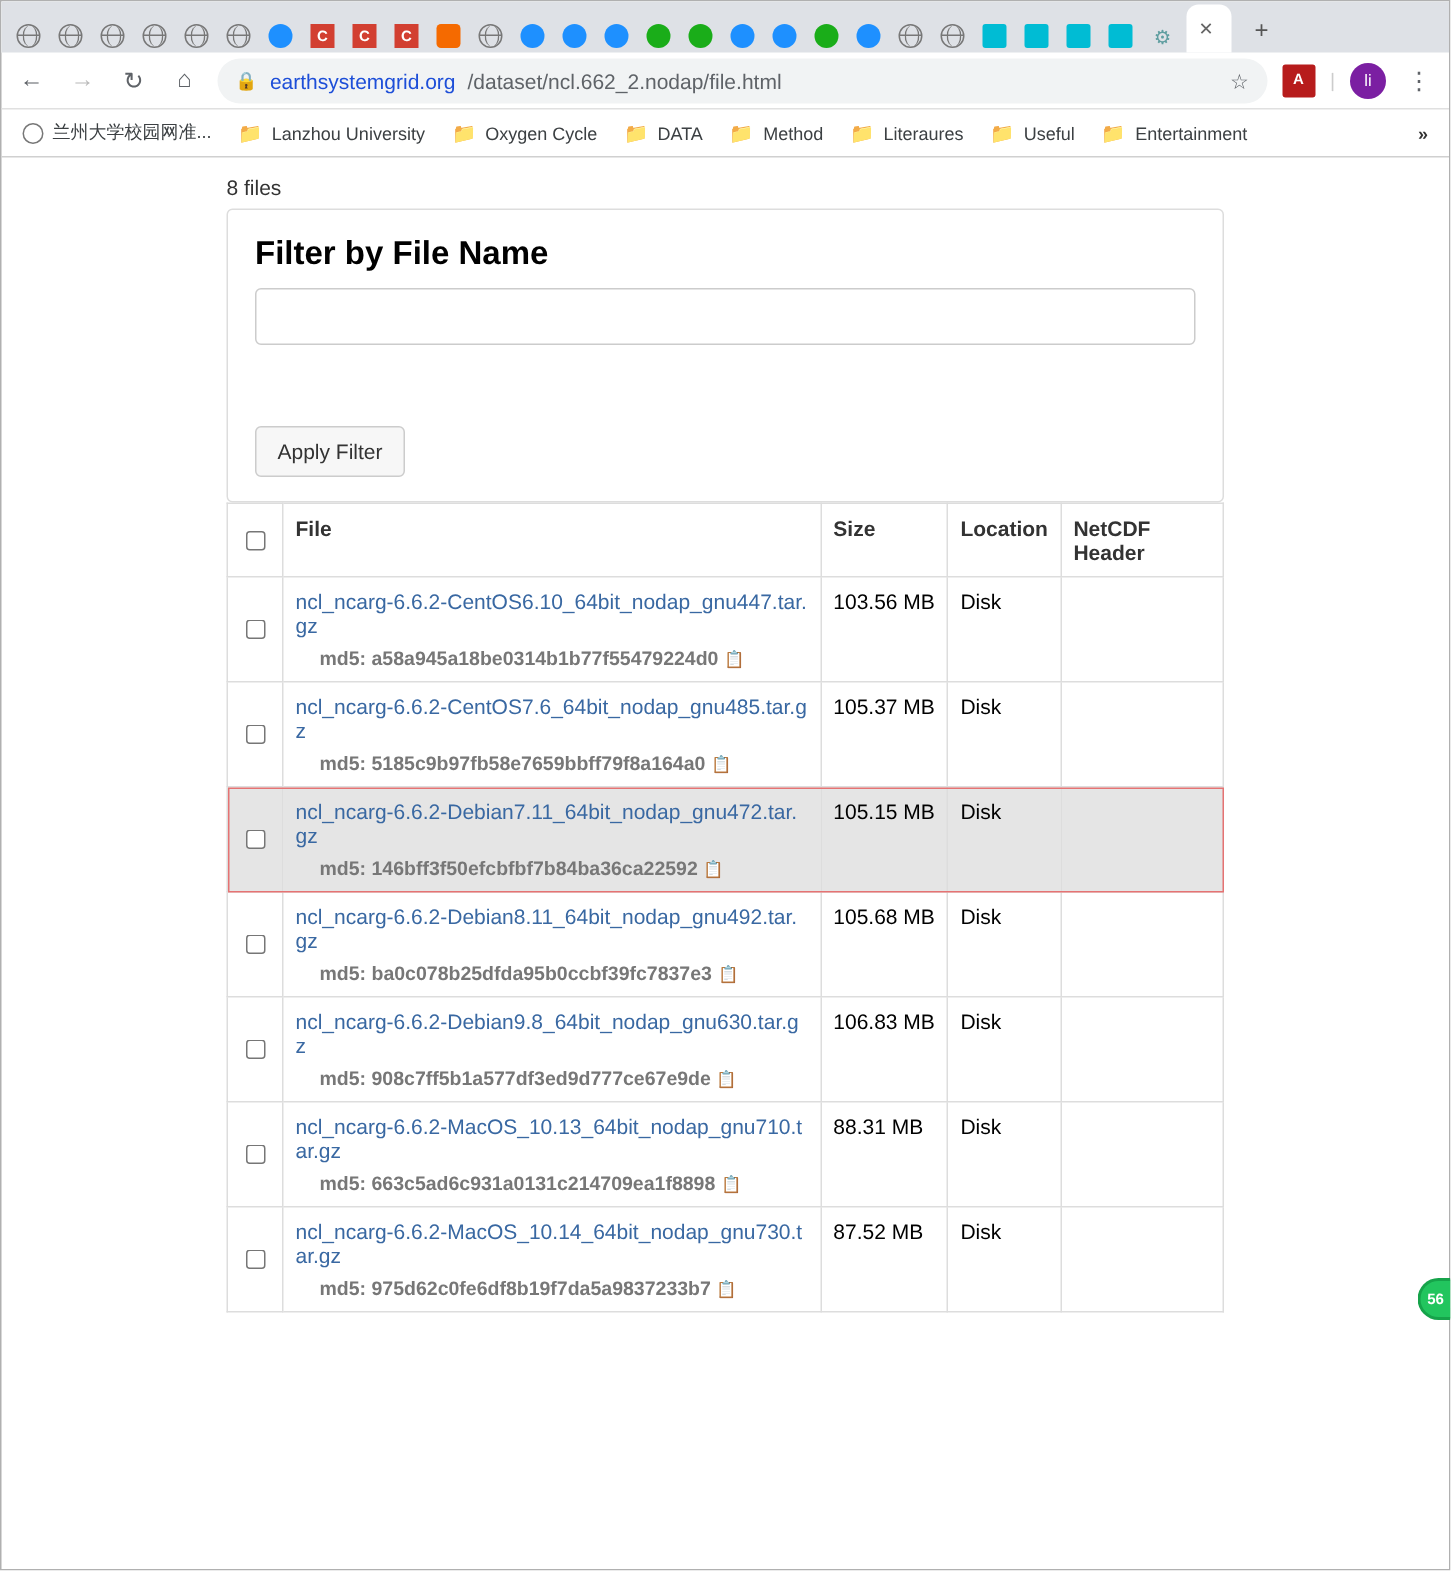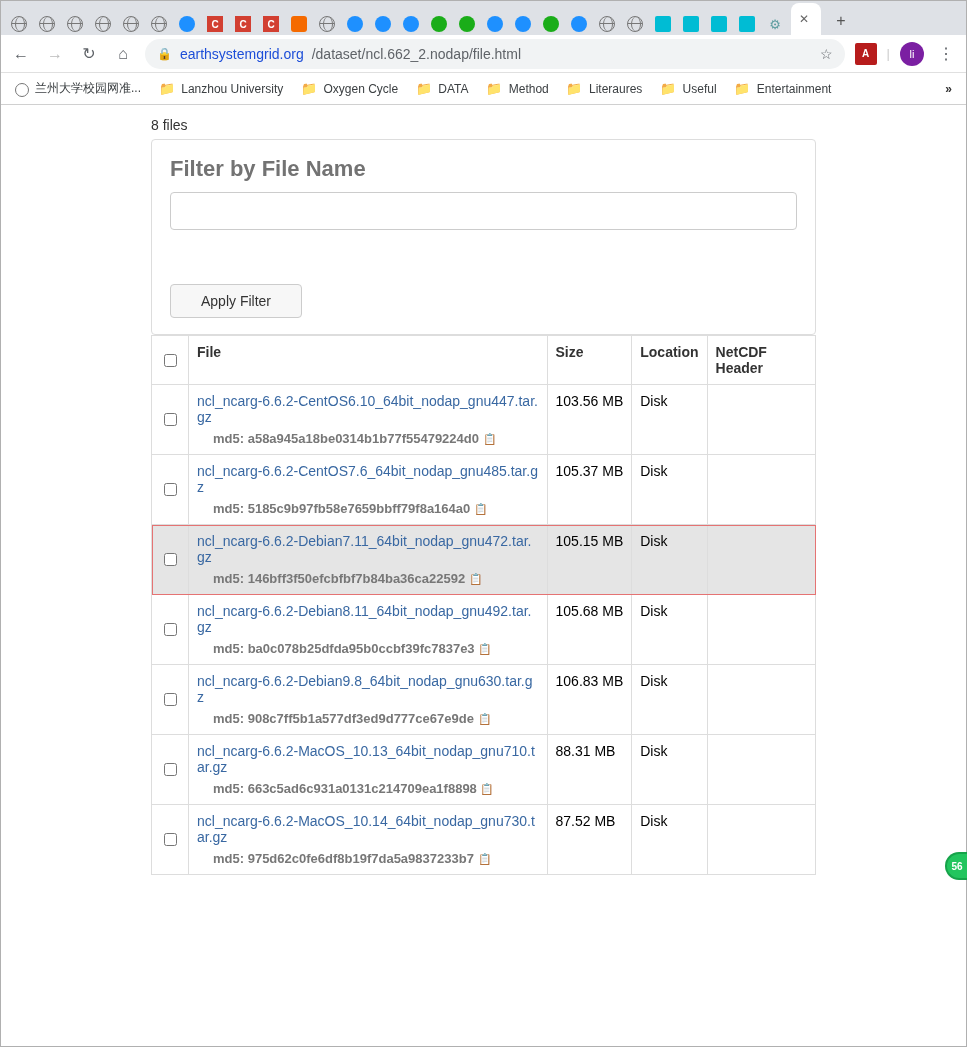--- a/index.html
+++ b/index.html
@@ -32,34 +32,34 @@
   .omnibox { flex: 1; height: 30px; background: #f1f3f4; border-radius: 15px; display: flex; align-items: center; padding: 0 12px; gap: 8px; font-size: 14px; }
   .omnibox .lock { color: #5f6368; font-size: 12px; }
   .omnibox .url-host { color: #1d4ed8; }
   .omnibox .url-path { color: #5f6368; }
   .omnibox .star { margin-left: auto; color: #5f6368; }
   .ext-icon { width: 22px; height: 22px; background: #b71c1c; color: #fff; font-size: 10px; display: flex; align-items: center; justify-content: center; font-weight: bold; border-radius: 2px;}
   .avatar { width: 24px; height: 24px; background: #7b1fa2; border-radius: 50%; color: #fff; font-size: 11px; display: flex; align-items: center; justify-content: center; }
   
   
   .bookbar { height: 32px; display: flex; align-items: center; gap: 18px; padding: 0 14px; border-bottom: 1px solid #d0d0d0; font-size: 12px; color: #3c4043; }
-  .bookmark { display: flex; align-items: flex-end; gap: 6px; cursor: pointer; }
+  .bookmark { display: flex; align-items: center; gap: 6px; cursor: pointer; }
   .folder-icon { color: #f6b600; font-size: 13px; }
   .globe-icon { width: 14px; height: 14px; border: 1px solid #777; border-radius: 50%; position: relative; }
   .book-chevron { margin-left: auto; color: #333; font-weight: bold; }
   
   
   .viewport { flex: 1; overflow-y: scroll; position: relative; }
   .content { padding: 12px 150px 60px 150px; }
   .count { font-size: 14px; color: #333; margin-bottom: 6px; }
   .panel { border: 1px solid #ddd; border-radius: 4px; padding: 16px 18px; }
-  .panel-title { font-size: 22px; font-weight: bold; color: #737373; margin: 0 0 10px 0; }
+  .panel-title { font-size: 22px; font-weight: bold; color: #000000; margin: 0 0 10px 0; }
   .filter-input { width: 100%; height: 38px; border: 1px solid #ccc; border-radius: 4px; padding: 0 10px; font-size: 14px; }
   .hint { font-size: 13px; color: #666; margin-top: 6px; }
-  .btn { background: #f7f7f7; border: 1px solid #ccc; border-radius: 4px; padding: 8px 30px; font-size: 14px; color: #333; cursor: pointer; }
+  .btn { background: #f7f7f7; border: 1px solid #ccc; border-radius: 4px; padding: 8px 14px; font-size: 14px; color: #333; cursor: pointer; }
   .apply-row { margin-top: 54px; }
   .dl-btn { margin: 18px 0 12px 0; }
   
   table.files { width: 100%; border-collapse: collapse; border: 1px solid #ddd; font-size: 14px; }
   table.files th, table.files td { border: 1px solid #ddd; padding: 8px 8px; text-align: left; vertical-align: top; }
   table.files th { font-weight: bold; color: #333; background: #fff; }
   table.files th.chk, table.files td.chk { width: 28px; text-align: center; vertical-align: middle; }
   table.files td.size { white-space: nowrap; }
   .fname { color: #3968a2; text-decoration: none; word-break: break-all; }
   .md5row { color: #777; font-size: 13px; margin-top: 6px; padding-left: 16px; font-weight: bold; }

